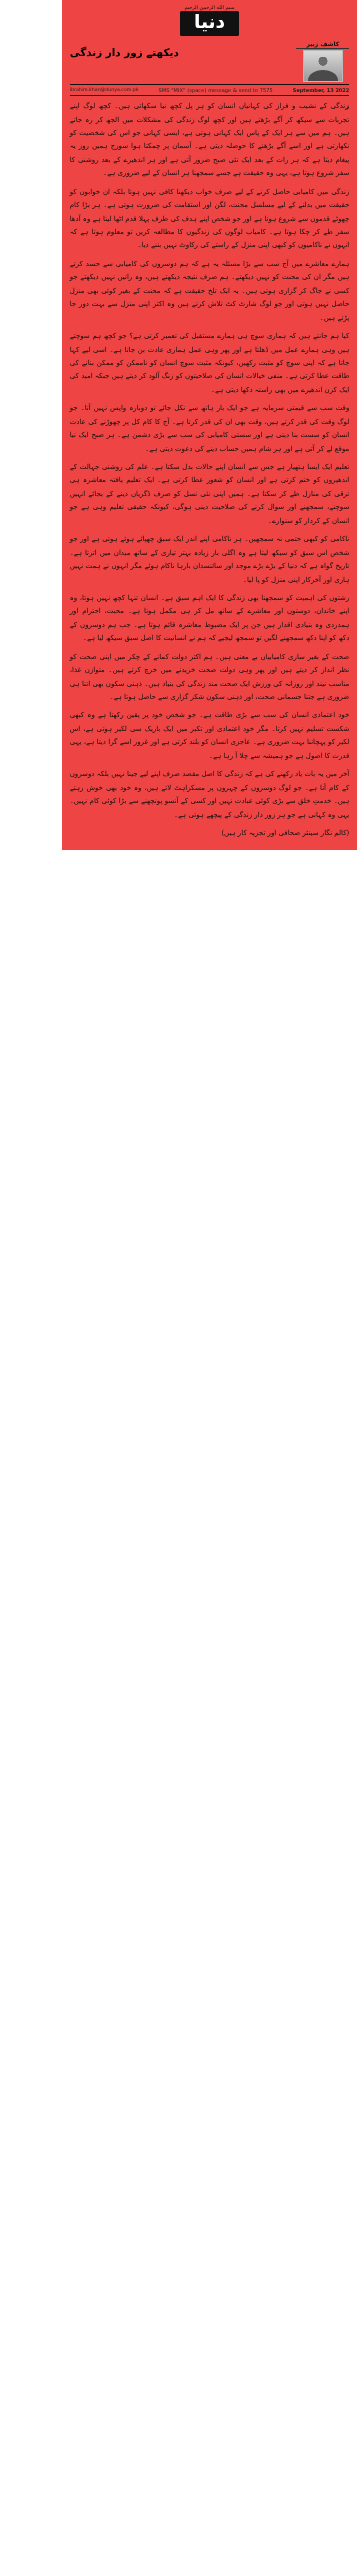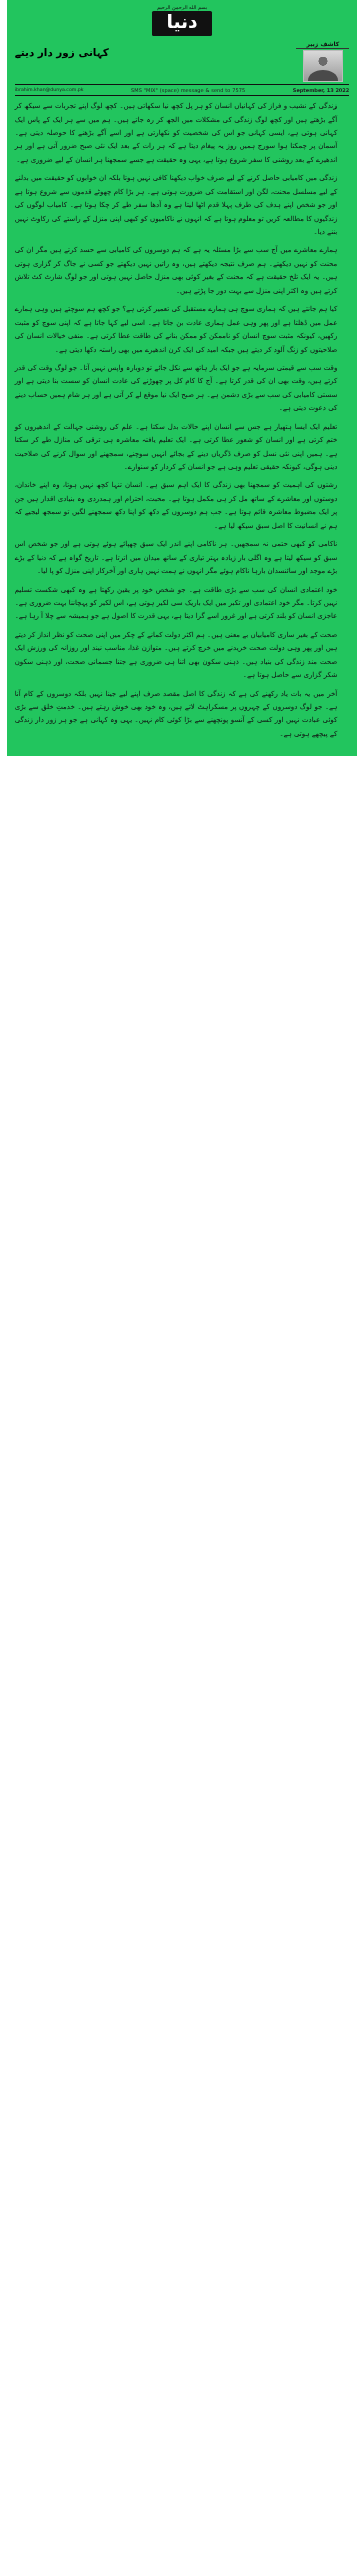--- a/index.html
+++ b/index.html
@@ -2,24 +2,24 @@
 <html lang="ur" dir="rtl" style="font-size:8.8px"><head>
 <meta charset="utf-8">
 <style>
   html,body{margin:0;padding:0;background:#ffffff;}
   body{
     width:357px;
     font-family:"DejaVu Sans","Liberation Sans",sans-serif;
     color:#111;
   }
   .page{
-    width:350px;
+    width:295px;
     box-sizing:border-box;
     padding:3.3px 7.7px 10px 7.7px;
-    background:#22c55e;
+    background:#ef4444;
   }
 
   
   .masthead{
     width:100%;
     display:flex;
     flex-direction:column;
     align-items:center;
     padding-top:2.2px;
   }
@@ -120,21 +120,21 @@
   .body{
     margin-top:4.4px;
     font-size:7px;
     line-height:1.92;
     text-align:justify;
     text-justify:inter-word;
     color:#111;
     direction:rtl;
   }
   .body p{
-    margin:0 12px 5px 0;
+    margin:0 0 5px 0;
     text-indent:0;
   }
   .body p.first::first-letter{font-weight:bold;}
   .sig{
     margin-top:2.2px;
     font-size:7px;
     line-height:1.9;
     text-align:right;
   }
 </style>
@@ -144,41 +144,42 @@
 <div class="page">
 
   <div class="masthead">
     <div class="logo-wrap">
       <div class="logo-cal">بسم الله الرحمن الرحيم</div>
       <div class="logo-main">دنیا</div>
     </div>
   </div>
 
   <div class="titlebar">
-    <div class="article-title">کہانی زور دار دیتے</div>
+    <div class="article-title">دیکھتے زور دار زندگی</div>
     <div class="author-box">
       <div class="author-name">کاشف زبیر</div>
       <div class="author-photo"></div>
     </div>
   </div>
 
   <div class="metarow">
     <div class="meta-date">September, 13 2022</div>
     <div class="meta-sms">SMS "MIX" (space) message &amp; send to 7575</div>
     <div class="meta-mail">ibrahim.khan@dunya.com.pk</div>
   </div>
 
   <div class="body">
     <p class="first">زندگی کے نشیب و فراز کی کہانیاں انسان کو ہر پل کچھ نیا سکھاتی ہیں۔ کچھ لوگ اپنے تجربات سے سیکھ کر آگے بڑھتے ہیں اور کچھ لوگ زندگی کی مشکلات میں الجھ کر رہ جاتے ہیں۔ ہم میں سے ہر ایک کے پاس ایک کہانی ہوتی ہے، ایسی کہانی جو اس کی شخصیت کو نکھارتی ہے اور اسے آگے بڑھنے کا حوصلہ دیتی ہے۔ آسمان پر چمکتا ہوا سورج ہمیں روز یہ پیغام دیتا ہے کہ ہر رات کے بعد ایک نئی صبح ضرور آتی ہے اور ہر اندھیرے کے بعد روشنی کا سفر شروع ہوتا ہے، یہی وہ حقیقت ہے جسے سمجھنا ہر انسان کے لیے ضروری ہے۔</p>
     <p>زندگی میں کامیابی حاصل کرنے کے لیے صرف خواب دیکھنا کافی نہیں ہوتا بلکہ ان خوابوں کو حقیقت میں بدلنے کے لیے مسلسل محنت، لگن اور استقامت کی ضرورت ہوتی ہے۔ ہر بڑا کام چھوٹے قدموں سے شروع ہوتا ہے اور جو شخص اپنے ہدف کی طرف پہلا قدم اٹھا لیتا ہے وہ آدھا سفر طے کر چکا ہوتا ہے۔ کامیاب لوگوں کی زندگیوں کا مطالعہ کریں تو معلوم ہوتا ہے کہ انہوں نے ناکامیوں کو کبھی اپنی منزل کے راستے کی رکاوٹ نہیں بننے دیا۔</p>
     <p>ہمارے معاشرے میں آج سب سے بڑا مسئلہ یہ ہے کہ ہم دوسروں کی کامیابی سے حسد کرتے ہیں مگر ان کی محنت کو نہیں دیکھتے۔ ہم صرف نتیجہ دیکھتے ہیں، وہ راتیں نہیں دیکھتے جو کسی نے جاگ کر گزاری ہوتی ہیں۔ یہ ایک تلخ حقیقت ہے کہ محنت کے بغیر کوئی بھی منزل حاصل نہیں ہوتی اور جو لوگ شارٹ کٹ تلاش کرتے ہیں وہ اکثر اپنی منزل سے بہت دور جا پڑتے ہیں۔</p>
     <p>کیا ہم جانتے ہیں کہ ہماری سوچ ہی ہمارے مستقبل کی تعمیر کرتی ہے؟ جو کچھ ہم سوچتے ہیں وہی ہمارے عمل میں ڈھلتا ہے اور پھر وہی عمل ہماری عادت بن جاتا ہے۔ اسی لیے کہا جاتا ہے کہ اپنی سوچ کو مثبت رکھیں، کیونکہ مثبت سوچ انسان کو ناممکن کو ممکن بنانے کی طاقت عطا کرتی ہے۔ منفی خیالات انسان کی صلاحیتوں کو زنگ آلود کر دیتے ہیں جبکہ امید کی ایک کرن اندھیرے میں بھی راستہ دکھا دیتی ہے۔</p>
     <p>وقت سب سے قیمتی سرمایہ ہے جو ایک بار ہاتھ سے نکل جائے تو دوبارہ واپس نہیں آتا۔ جو لوگ وقت کی قدر کرتے ہیں، وقت بھی ان کی قدر کرتا ہے۔ آج کا کام کل پر چھوڑنے کی عادت انسان کو سست بنا دیتی ہے اور سستی کامیابی کی سب سے بڑی دشمن ہے۔ ہر صبح ایک نیا موقع لے کر آتی ہے اور ہر شام ہمیں حساب دینے کی دعوت دیتی ہے۔</p>
     <p>تعلیم ایک ایسا ہتھیار ہے جس سے انسان اپنے حالات بدل سکتا ہے۔ علم کی روشنی جہالت کے اندھیروں کو ختم کرتی ہے اور انسان کو شعور عطا کرتی ہے۔ ایک تعلیم یافتہ معاشرہ ہی ترقی کی منازل طے کر سکتا ہے۔ ہمیں اپنی نئی نسل کو صرف ڈگریاں دینے کے بجائے انہیں سوچنے، سمجھنے اور سوال کرنے کی صلاحیت دینی ہوگی، کیونکہ حقیقی تعلیم وہی ہے جو انسان کے کردار کو سنوارے۔</p>
+    <p>ناکامی کو کبھی حتمی نہ سمجھیں۔ ہر ناکامی اپنے اندر ایک سبق چھپائے ہوئے ہوتی ہے اور جو شخص اس سبق کو سیکھ لیتا ہے وہ اگلی بار زیادہ بہتر تیاری کے ساتھ میدان میں اترتا ہے۔ تاریخ گواہ ہے کہ دنیا کے بڑے بڑے موجد اور سائنسدان بارہا ناکام ہوئے مگر انہوں نے ہمت نہیں ہاری اور آخرکار اپنی منزل کو پا لیا۔</p>
     <p>رشتوں کی اہمیت کو سمجھنا بھی زندگی کا ایک اہم سبق ہے۔ انسان تنہا کچھ نہیں ہوتا، وہ اپنے خاندان، دوستوں اور معاشرے کے ساتھ مل کر ہی مکمل ہوتا ہے۔ محبت، احترام اور ہمدردی وہ بنیادی اقدار ہیں جن پر ایک مضبوط معاشرہ قائم ہوتا ہے۔ جب ہم دوسروں کے دکھ کو اپنا دکھ سمجھنے لگیں تو سمجھ لیجیے کہ ہم نے انسانیت کا اصل سبق سیکھ لیا ہے۔</p>
-    <p>ناکامی کو کبھی حتمی نہ سمجھیں۔ ہر ناکامی اپنے اندر ایک سبق چھپائے ہوئے ہوتی ہے اور جو شخص اس سبق کو سیکھ لیتا ہے وہ اگلی بار زیادہ بہتر تیاری کے ساتھ میدان میں اترتا ہے۔ تاریخ گواہ ہے کہ دنیا کے بڑے بڑے موجد اور سائنسدان بارہا ناکام ہوئے مگر انہوں نے ہمت نہیں ہاری اور آخرکار اپنی منزل کو پا لیا۔</p>
+    <p>صحت کے بغیر ساری کامیابیاں بے معنی ہیں۔ ہم اکثر دولت کمانے کے چکر میں اپنی صحت کو نظر انداز کر دیتے ہیں اور پھر وہی دولت صحت خریدنے میں خرچ کرتے ہیں۔ متوازن غذا، مناسب نیند اور روزانہ کی ورزش ایک صحت مند زندگی کی بنیاد ہیں۔ ذہنی سکون بھی اتنا ہی ضروری ہے جتنا جسمانی صحت، اور ذہنی سکون شکر گزاری سے حاصل ہوتا ہے۔</p>
     <p>خود اعتمادی انسان کی سب سے بڑی طاقت ہے۔ جو شخص خود پر یقین رکھتا ہے وہ کبھی شکست تسلیم نہیں کرتا۔ مگر خود اعتمادی اور تکبر میں ایک باریک سی لکیر ہوتی ہے، اس لکیر کو پہچاننا بہت ضروری ہے۔ عاجزی انسان کو بلند کرتی ہے اور غرور اسے گرا دیتا ہے، یہی قدرت کا اصول ہے جو ہمیشہ سے چلا آ رہا ہے۔</p>
-    <p>صحت کے بغیر ساری کامیابیاں بے معنی ہیں۔ ہم اکثر دولت کمانے کے چکر میں اپنی صحت کو نظر انداز کر دیتے ہیں اور پھر وہی دولت صحت خریدنے میں خرچ کرتے ہیں۔ متوازن غذا، مناسب نیند اور روزانہ کی ورزش ایک صحت مند زندگی کی بنیاد ہیں۔ ذہنی سکون بھی اتنا ہی ضروری ہے جتنا جسمانی صحت، اور ذہنی سکون شکر گزاری سے حاصل ہوتا ہے۔</p>
     <p>آخر میں یہ بات یاد رکھنے کی ہے کہ زندگی کا اصل مقصد صرف اپنے لیے جینا نہیں بلکہ دوسروں کے کام آنا ہے۔ جو لوگ دوسروں کے چہروں پر مسکراہٹ لاتے ہیں، وہ خود بھی خوش رہتے ہیں۔ خدمتِ خلق سے بڑی کوئی عبادت نہیں اور کسی کے آنسو پونچھنے سے بڑا کوئی کام نہیں۔ یہی وہ کہانی ہے جو ہر زور دار زندگی کے پیچھے ہوتی ہے۔</p>
+    <div class="sig">(کالم نگار سینئر صحافی اور تجزیہ کار ہیں)</div>
   </div>
 
 </div>
 
 
 </body></html>

